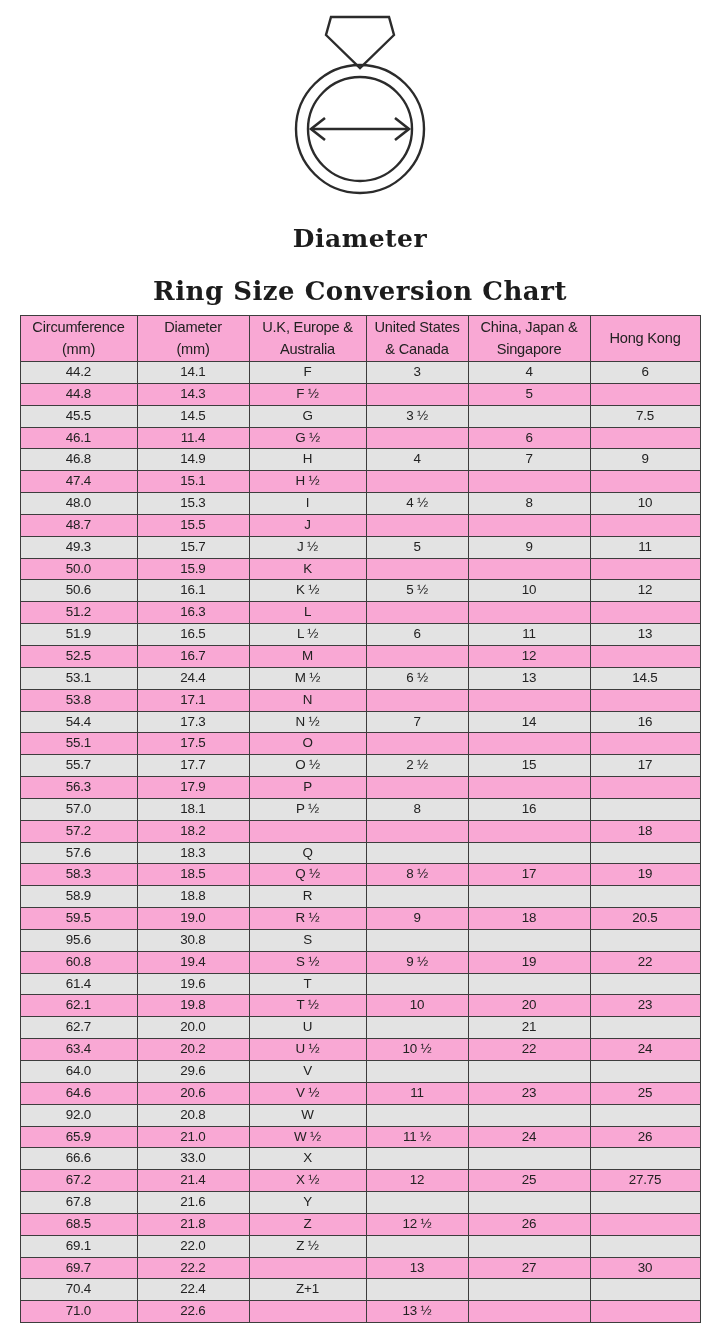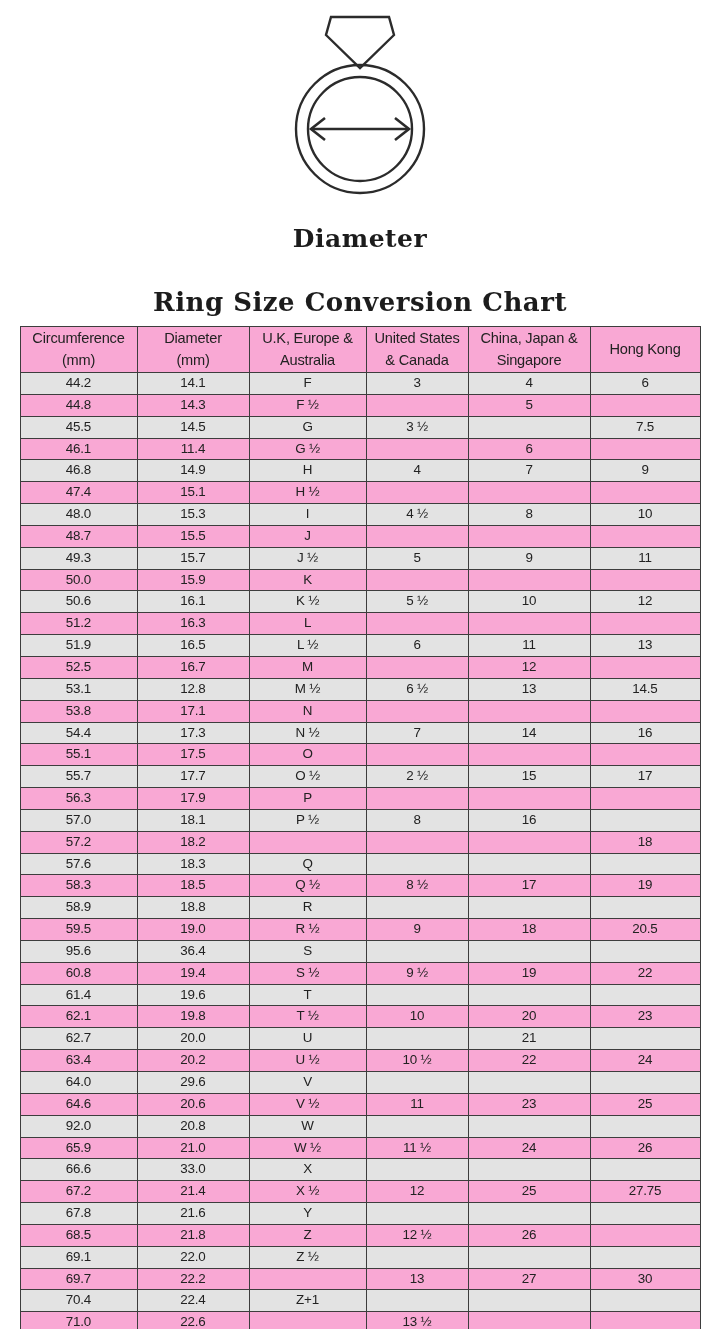--- a/index.html
+++ b/index.html
@@ -23,21 +23,21 @@
     letter-spacing: 0.5px;
     margin: 24px 0 0 0;
     color: #1c1c1c;
   }
   .page-title {
     text-align: center;
     font-family: "DejaVu Serif", serif;
     font-weight: bold;
     font-size: 26px;
     letter-spacing: 0.5px;
-    margin: 34px 0 0 0;
+    margin: 23px 0 0 0;
     color: #1c1c1c;
   }
   table.conversion {
     border-collapse: collapse;
     table-layout: fixed;
     width: 680px;
     margin: 9px auto 0 auto;
     background: #f9a8d4;
   }
   table.conversion th,
@@ -234,21 +234,21 @@
       <tr>
         <td>52.5</td>
         <td>16.7</td>
         <td>M</td>
         <td></td>
         <td>12</td>
         <td></td>
       </tr>
       <tr>
         <td>53.1</td>
-        <td>12.8</td>
+        <td>24.4</td>
         <td>M ½</td>
         <td>6 ½</td>
         <td>13</td>
         <td>14.5</td>
       </tr>
       <tr>
         <td>53.8</td>
         <td>17.1</td>
         <td>N</td>
         <td></td>
@@ -330,21 +330,21 @@
       <tr>
         <td>59.5</td>
         <td>19.0</td>
         <td>R ½</td>
         <td>9</td>
         <td>18</td>
         <td>20.5</td>
       </tr>
       <tr>
         <td>95.6</td>
-        <td>36.4</td>
+        <td>30.8</td>
         <td>S</td>
         <td></td>
         <td></td>
         <td></td>
       </tr>
       <tr>
         <td>60.8</td>
         <td>19.4</td>
         <td>S ½</td>
         <td>9 ½</td>

